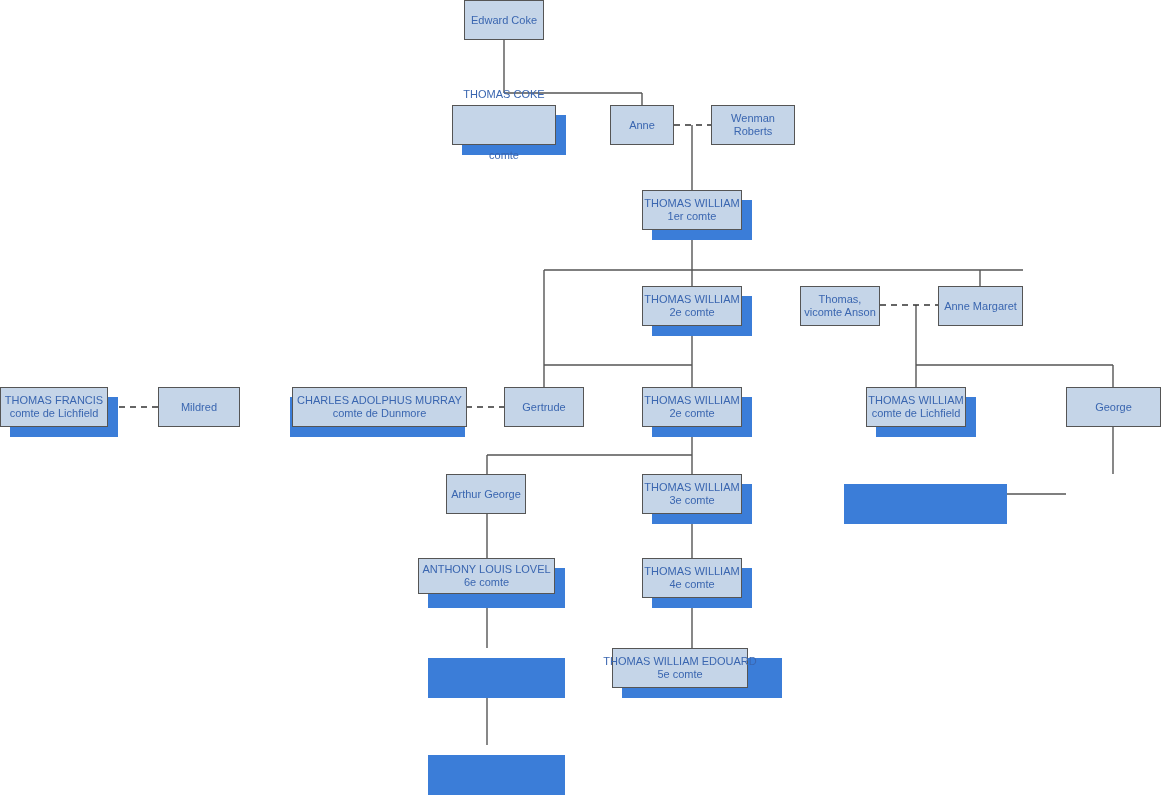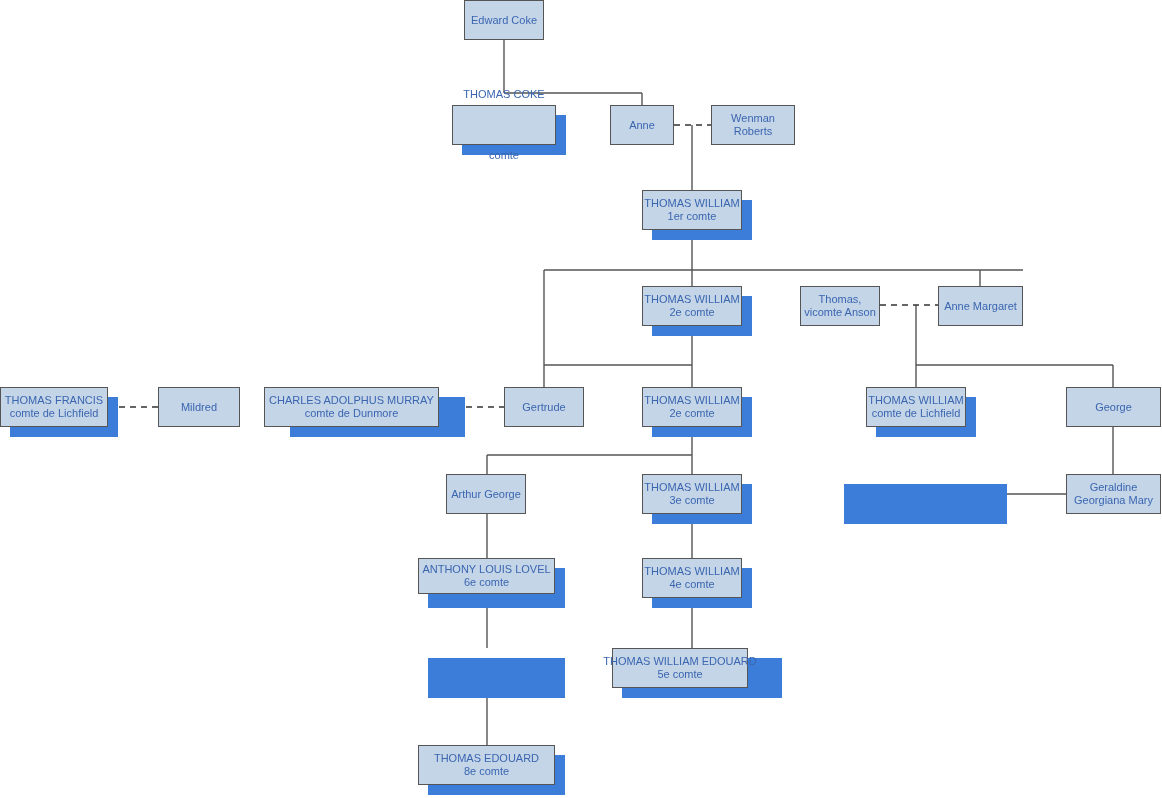--- a/index.html
+++ b/index.html
@@ -118,21 +118,21 @@
     </div>
     <div class="shadow" style="left: 10px; top: 397px; width: 108px; height: 40px; background: rgb(59, 125, 216);"></div>
     <div class="node" style="left: 0px; top: 387px; width: 108px; height: 40px; background: rgb(197, 213, 232); border-color: rgb(85, 85, 85); color: rgb(58, 102, 176);">
       <span class="line1">THOMAS FRANCIS</span>
       <span class="line2">comte de Lichfield</span>
     </div>
     <div class="node" style="left: 158px; top: 387px; width: 82px; height: 40px; background: rgb(197, 213, 232); border-color: rgb(85, 85, 85); color: rgb(58, 102, 176);">
       <span class="line1">Mildred</span>
     </div>
     <div class="shadow" style="left: 290px; top: 397px; width: 175px; height: 40px; background: rgb(59, 125, 216);"></div>
-    <div class="node" style="left: 264px; top: 387px; width: 175px; height: 40px; background: rgb(197, 213, 232); border-color: rgb(85, 85, 85); color: rgb(58, 102, 176);">
+    <div class="node" style="left: 292px; top: 387px; width: 175px; height: 40px; background: rgb(197, 213, 232); border-color: rgb(85, 85, 85); color: rgb(58, 102, 176);">
       <span class="line1">CHARLES ADOLPHUS MURRAY</span>
       <span class="line2">comte de Dunmore</span>
     </div>
     <div class="node" style="left: 504px; top: 387px; width: 80px; height: 40px; background: rgb(197, 213, 232); border-color: rgb(85, 85, 85); color: rgb(58, 102, 176);">
       <span class="line1">Gertrude</span>
     </div>
     <div class="shadow" style="left: 652px; top: 397px; width: 100px; height: 40px; background: rgb(59, 125, 216);"></div>
     <div class="node" style="left: 642px; top: 387px; width: 100px; height: 40px; background: rgb(197, 213, 232); border-color: rgb(85, 85, 85); color: rgb(58, 102, 176);">
       <span class="line1">THOMAS WILLIAM</span>
       <span class="line2">2e comte</span>
@@ -147,38 +147,30 @@
     </div>
     <div class="node" style="left: 446px; top: 474px; width: 80px; height: 40px; background: rgb(197, 213, 232); border-color: rgb(85, 85, 85); color: rgb(58, 102, 176);">
       <span class="line1">Arthur George</span>
     </div>
     <div class="shadow" style="left: 652px; top: 484px; width: 100px; height: 40px; background: rgb(59, 125, 216);"></div>
     <div class="node" style="left: 642px; top: 474px; width: 100px; height: 40px; background: rgb(197, 213, 232); border-color: rgb(85, 85, 85); color: rgb(58, 102, 176);">
       <span class="line1">THOMAS WILLIAM</span>
       <span class="line2">3e comte</span>
     </div>
     <div class="shadow" style="left: 844px; top: 484px; width: 163px; height: 40px; background: rgb(59, 125, 216);"></div>
-    <div class="node" style="left: 1066px; top: 474px; width: 95px; height: 40px; background: rgb(197, 213, 232); border-color: rgb(85, 85, 85); color: rgb(58, 102, 176);">
-      <span class="line1">Geraldine</span>
-      <span class="line2">Georgiana Mary</span>
-    </div>
     <div class="shadow" style="left: 428px; top: 568px; width: 137px; height: 40px; background: rgb(59, 125, 216);"></div>
     <div class="node" style="left: 418px; top: 558px; width: 137px; height: 36px; background: rgb(197, 213, 232); border-color: rgb(85, 85, 85); color: rgb(58, 102, 176);">
       <span class="line1">ANTHONY LOUIS LOVEL</span>
       <span class="line2">6e comte</span>
     </div>
     <div class="shadow" style="left: 652px; top: 568px; width: 100px; height: 40px; background: rgb(59, 125, 216);"></div>
     <div class="node" style="left: 642px; top: 558px; width: 100px; height: 40px; background: rgb(197, 213, 232); border-color: rgb(85, 85, 85); color: rgb(58, 102, 176);">
       <span class="line1">THOMAS WILLIAM</span>
       <span class="line2">4e comte</span>
     </div>
     <div class="shadow" style="left: 428px; top: 658px; width: 137px; height: 40px; background: rgb(59, 125, 216);"></div>
     <div class="shadow" style="left: 622px; top: 658px; width: 160px; height: 40px; background: rgb(59, 125, 216);"></div>
     <div class="node" style="left: 612px; top: 648px; width: 136px; height: 40px; background: rgb(197, 213, 232); border-color: rgb(85, 85, 85); color: rgb(58, 102, 176);">
       <span class="line1">THOMAS WILLIAM EDOUARD</span>
       <span class="line2">5e comte</span>
     </div>
     <div class="shadow" style="left: 428px; top: 755px; width: 137px; height: 40px; background: rgb(59, 125, 216);"></div>
-    <div class="node" style="left: 418px; top: 745px; width: 137px; height: 40px; background: rgb(197, 213, 232); border-color: rgb(85, 85, 85); color: rgb(58, 102, 176);">
-      <span class="line1">THOMAS EDOUARD</span>
-      <span class="line2">8e comte</span>
-    </div>
   </div>
 
 </body></html>

